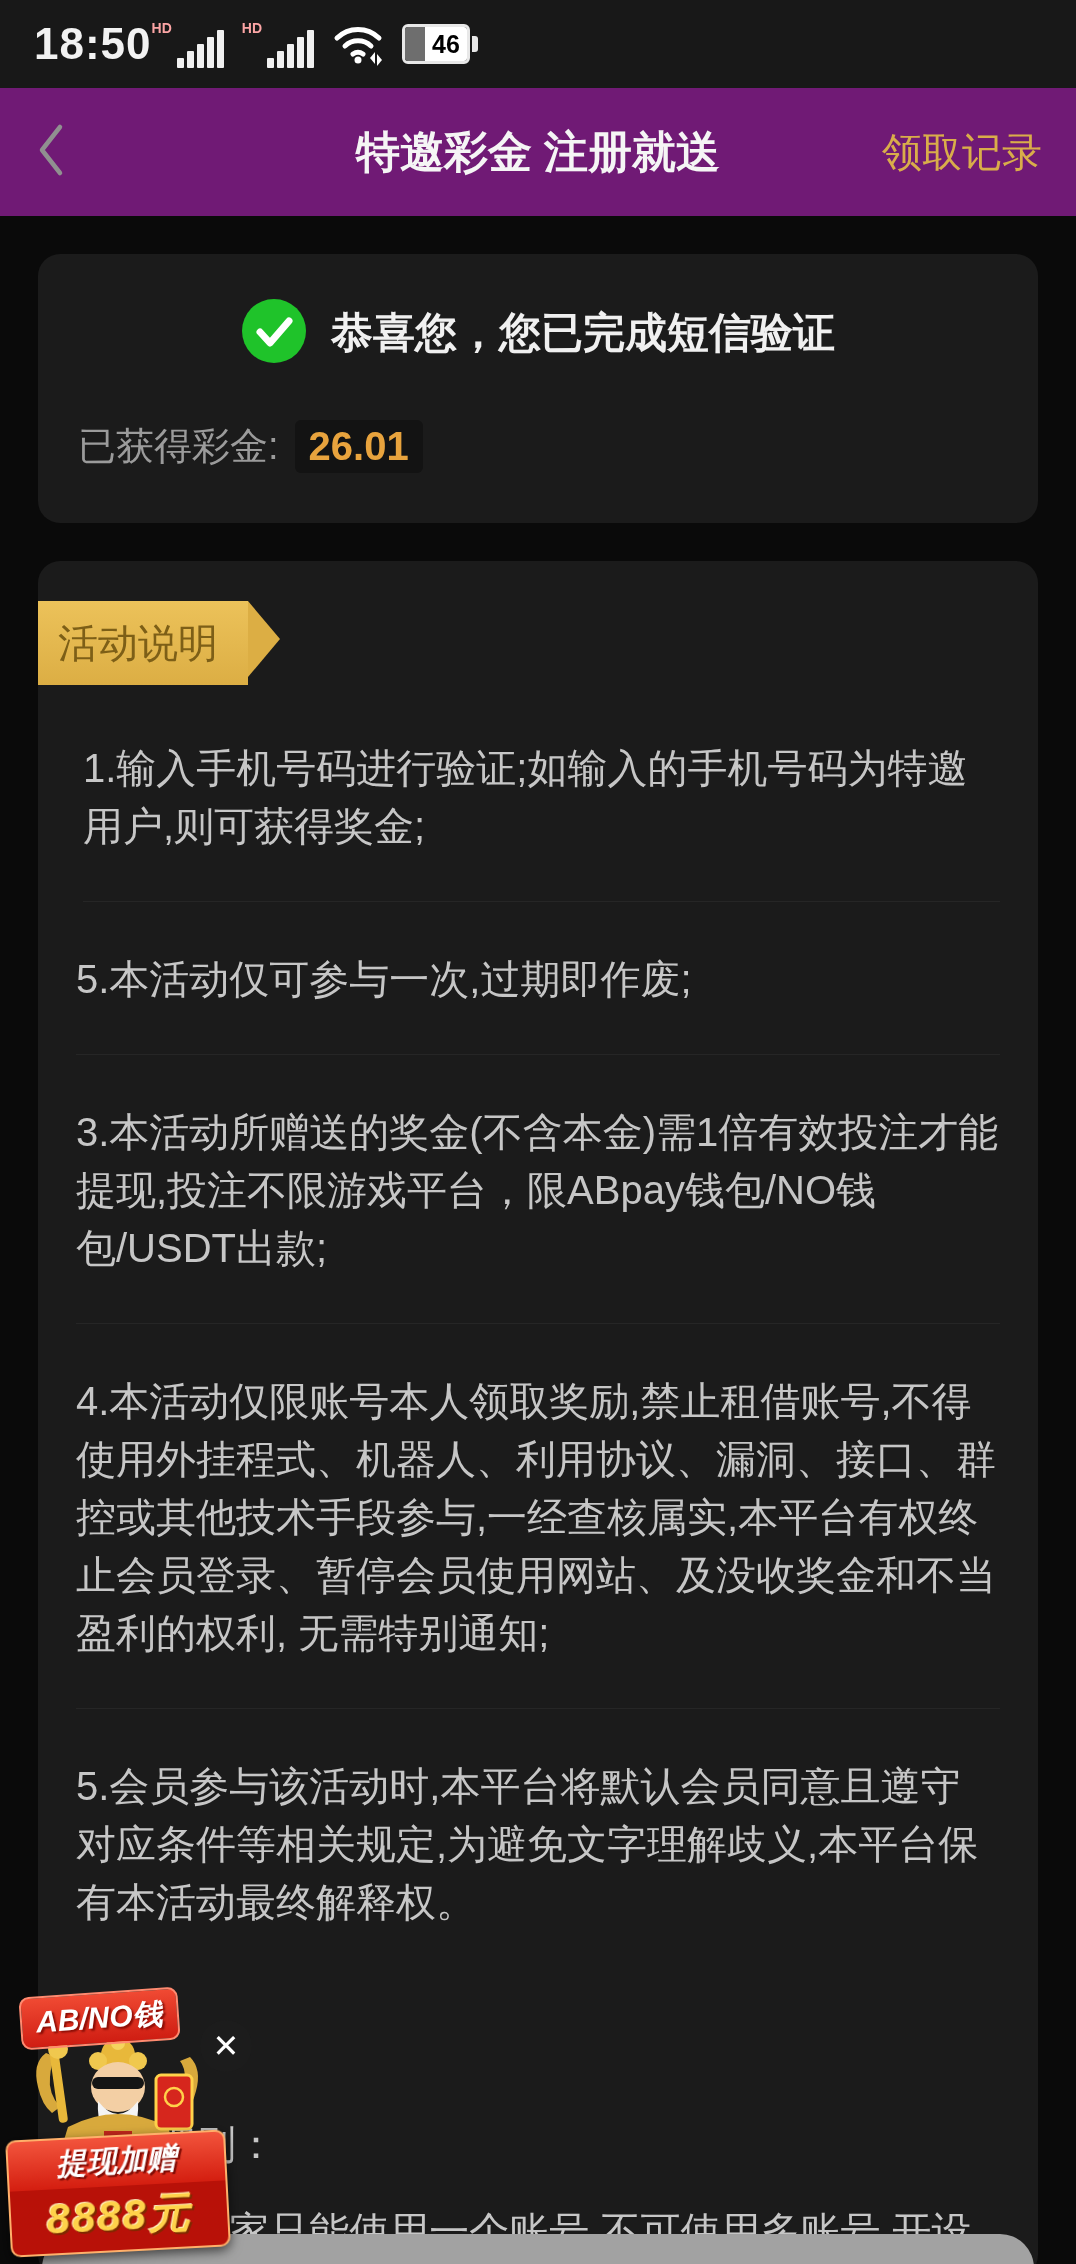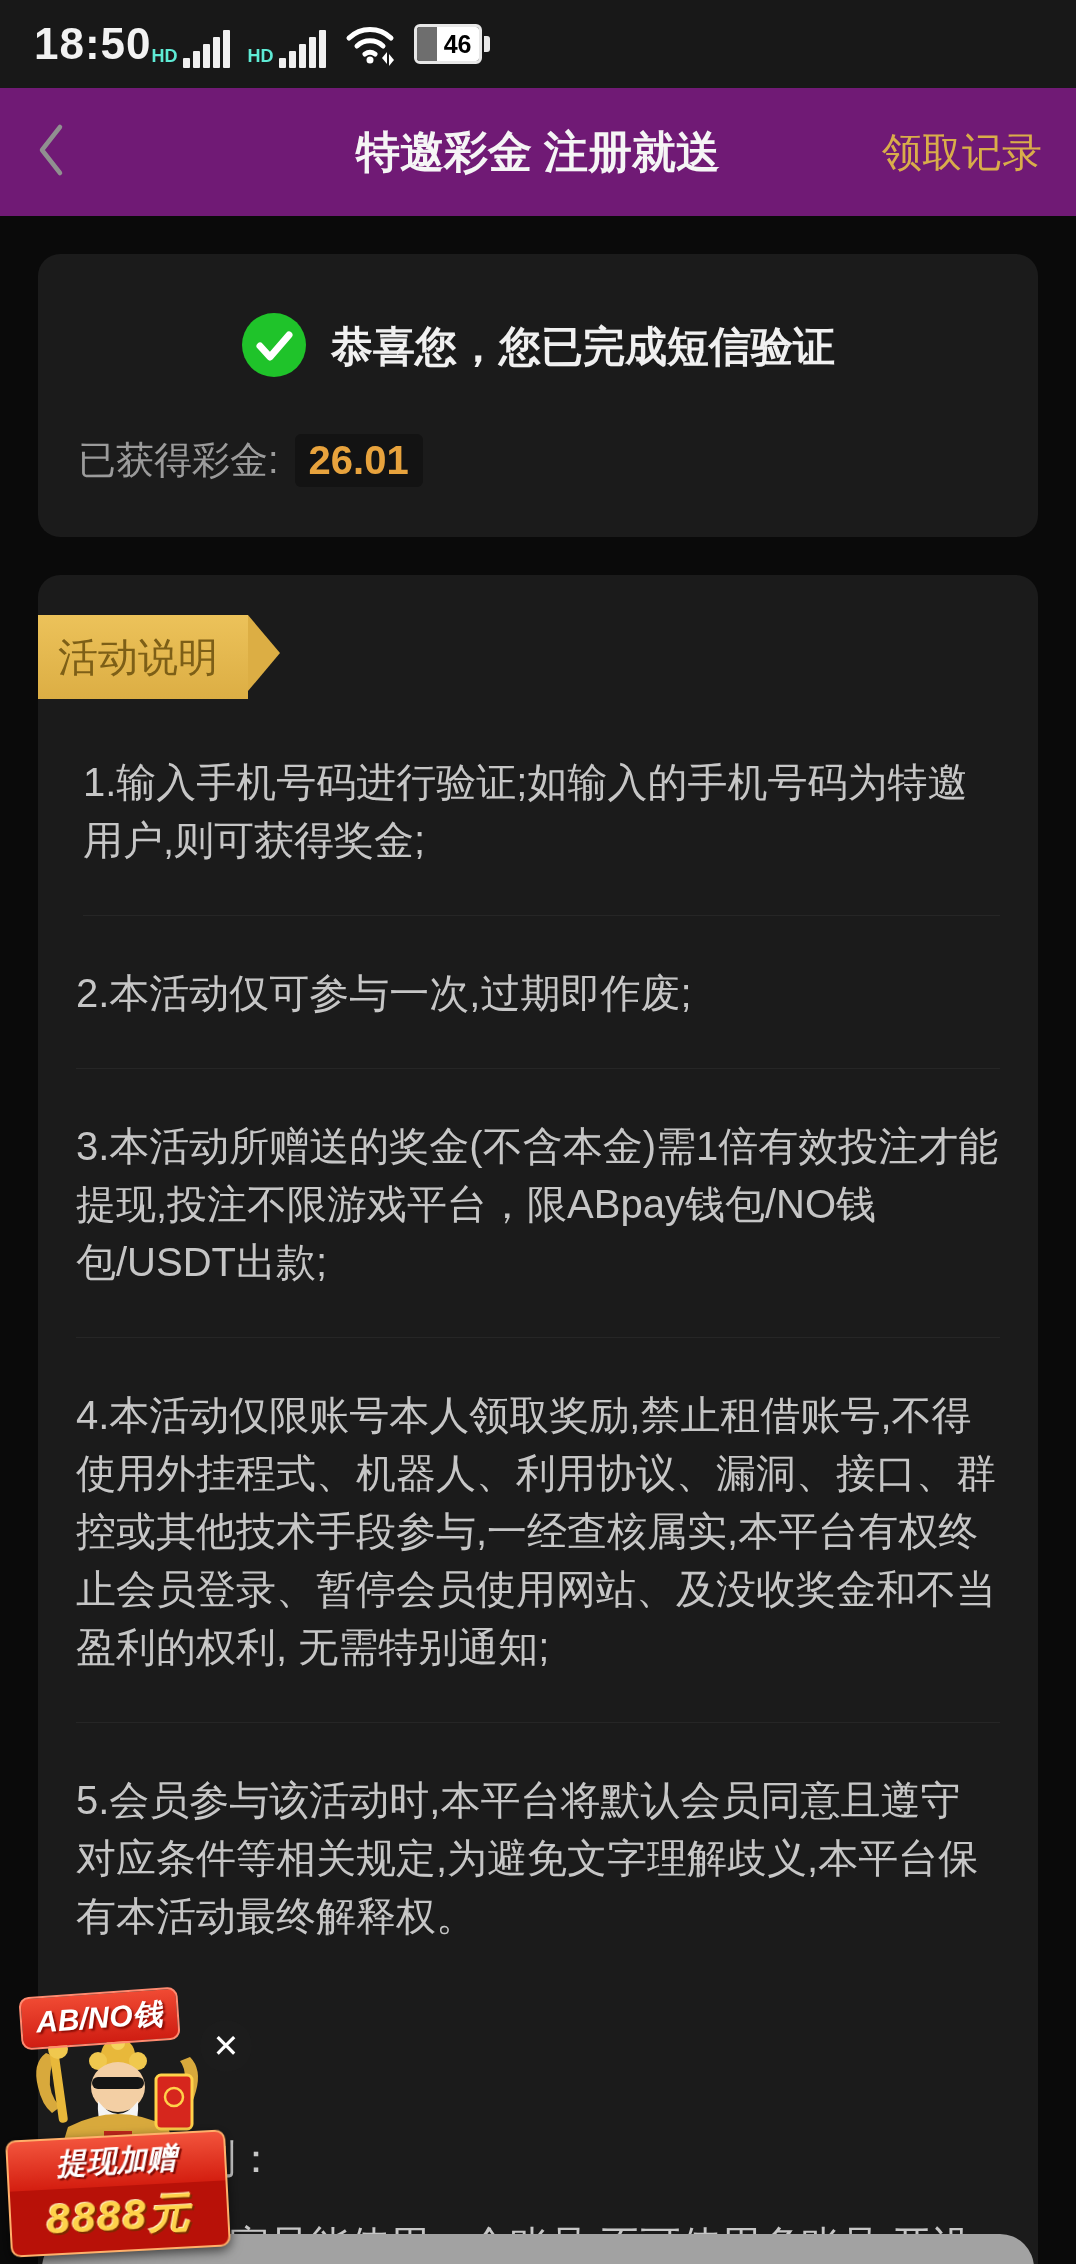--- a/index.html
+++ b/index.html
@@ -6,21 +6,21 @@
   html,body { width:1076px; height:2264px; background:#0a0a0a; overflow:hidden;
     font-family:"Liberation Sans","DejaVu Sans",sans-serif; }
   body { position:relative; }
 
   
   .status-bar { height:88px; background:#181818; display:flex; align-items:center;
     justify-content:flex-start; padding:0 34px; }
   .time { color:#f2f2f2; font-size:44px; font-weight:600; letter-spacing:1px; }
   .status-icons { display:flex; align-items:center; gap:18px; }
   .net-group { display:flex; align-items:flex-end; gap:3px; height:48px; }
-  .hd { color:#5eead4; font-size:18px; font-weight:700; align-self:flex-start; margin-right:2px;margin-top:26px; }
+  .hd { color:#fca5a5; font-size:14px; font-weight:700; align-self:flex-start; margin-right:2px; }
   .bar { width:7px; background:#f0f0f0; border-radius:1px; display:inline-block; }
   .wifi { position:relative; top:2px; }
   .battery { display:flex; align-items:center; }
   .bat-body { width:68px; height:40px; border:3px solid #e8e8e8; border-radius:6px;
     overflow:hidden; display:flex; }
   .bat-fill { width:20px; background:#6e6e6e; }
   .bat-num { flex:1; background:#fff; color:#000; font-size:25px; font-weight:700;
     display:flex; align-items:center; justify-content:center; }
   .bat-nub { width:6px; height:16px; background:#e8e8e8; border-radius:0 3px 3px 0; margin-left:2px; }
 
@@ -29,21 +29,21 @@
     display:flex; align-items:center; padding:0 34px; }
   .back-btn { width:48px; height:60px; display:flex; align-items:center; cursor:pointer; }
   .page-title { position:absolute; left:0; right:0; text-align:center;
     color:#f5f5f5; font-size:44px; font-weight:700; pointer-events:none; }
   .records-link { margin-left:auto; color:#d9ad4a; font-size:40px; cursor:pointer; z-index:2; }
 
   
   .content { padding-top:38px; }
   .card { margin:0 38px; background:#1b1b1b; border-radius:22px; }
 
-  .success-card { padding:58px 40px 50px; }
+  .success-card { padding:44px 40px 50px; }
   .congrats-row { display:flex; align-items:center; justify-content:center; gap:24px; }
   .congrats-msg { color:#f0f0f0; font-size:42px; font-weight:700; }
   .amount-row { margin-top:52px; display:flex; align-items:center; gap:16px; }
   .amount-label { color:#9b9b9b; font-size:38px; }
   .amount-value { color:#e8a33d; font-size:40px; font-weight:700; background:#131313;
     padding:4px 14px; border-radius:6px; }
 
   .rules-card { margin-top:38px; height:1716px; overflow:hidden; padding:0 38px; position:relative; }
   .ribbon { position:relative; display:inline-block; margin:40px 0 0 -58px;
     background:linear-gradient(#ecc25a,#dcae44); color:#7d5f17; font-size:40px;
@@ -154,21 +154,21 @@
     </div>
     <div class="amount-row">
       <span class="amount-label">已获得彩金:</span>
       <span class="amount-value">26.01</span>
     </div>
   </div>
 
   <div class="card rules-card">
     <div class="ribbon">活动说明</div>
     <p class="rule">1.输入手机号码进行验证;如输入的手机号码为特邀用户,则可获得奖金;</p>
-    <p class="rule">2.本活动仅可参与一次,过期即作废;</p>
+    <p class="rule">5.本活动仅可参与一次,过期即作废;</p>
     <p class="rule">3.本活动所赠送的奖金(不含本金)需1倍有效投注才能提现,投注不限游戏平台，限ABpay钱包/NO钱包/USDT出款;</p>
     <p class="rule">4.本活动仅限账号本人领取奖励,禁止租借账号,不得使用外挂程式、机器人、利用协议、漏洞、接口、群控或其他技术手段参与,一经查核属实,本平台有权终止会员登录、暂停会员使用网站、及没收奖金和不当盈利的权利, 无需特别通知;</p>
     <p class="rule last">5.会员参与该活动时,本平台将默认会员同意且遵守对应条件等相关规定,为避免文字理解歧义,本平台保有本活动最终解释权。</p>
     <p class="detail-heading">活动细则：</p>
     <p class="detail-p p1">1.每位玩家只能使用一个账号,不可使用多账号,开设多个或欺诈账户的玩家将被取消活动资格,剩余金额可能会被没收且账户将被冻结</p>
     
   </div>
 
 </div>
 

